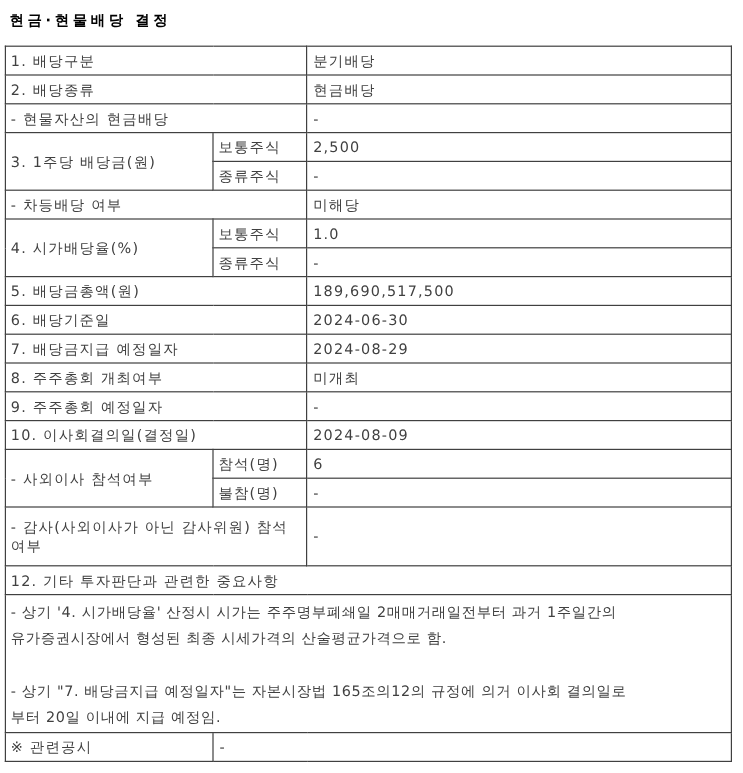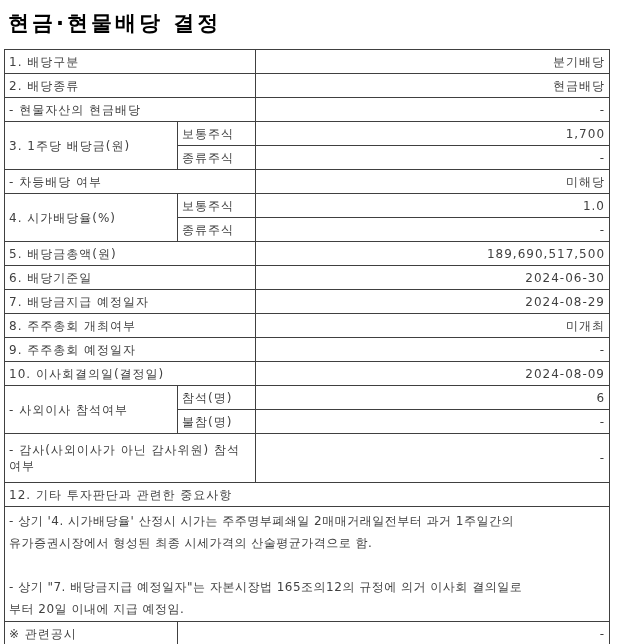--- a/index.html
+++ b/index.html
@@ -12,21 +12,21 @@
     color: #404040;
   }
   .page {
     position: relative;
     width: 619px;
     height: 644px;
     overflow: hidden;
   }
   .title {
     margin: 9px 0 12px 8px;
-    font-size: 21px;
+    font-size: 12px;
     font-weight: 700;
     color: #000000;
     letter-spacing: 3px;
   }
   table.disclosure {
     margin-left: 4px;
     width: 605px;
     border-collapse: collapse;
     table-layout: fixed;
   }
@@ -37,21 +37,21 @@
     border: 1px solid #404040;
     padding: 1px 4px;
     height: 21px;
     font-size: 12px;
     letter-spacing: 1px;
     line-height: 16px;
     vertical-align: middle;
     overflow: hidden;
     word-break: break-all;
   }
-  td.value { padding-left: 5px; text-align: right; }
+  td.value { padding-left: 5px; }
   tr.auditor-row td { height: 46px; }
   tr.text-row td {
     height: 108px;
     vertical-align: top;
     white-space: pre-wrap;
     line-height: 22px;
     padding-top: 3px;
     letter-spacing: 0.5px;
   }
 </style>
@@ -81,21 +81,21 @@
       </tr>
 
       <tr>
         <td colspan="2" class="label">- 현물자산의 현금배당</td>
         <td class="value">-</td>
       </tr>
 
       <tr>
         <td rowspan="2" class="label">3. 1주당 배당금(원)</td>
         <td class="sublabel">보통주식</td>
-        <td class="value">1,700</td>
+        <td class="value">2,500</td>
       </tr>
       <tr>
         <td class="sublabel">종류주식</td>
         <td class="value">-</td>
       </tr>
 
       <tr>
         <td colspan="2" class="label">- 차등배당 여부</td>
         <td class="value">미해당</td>
       </tr>

